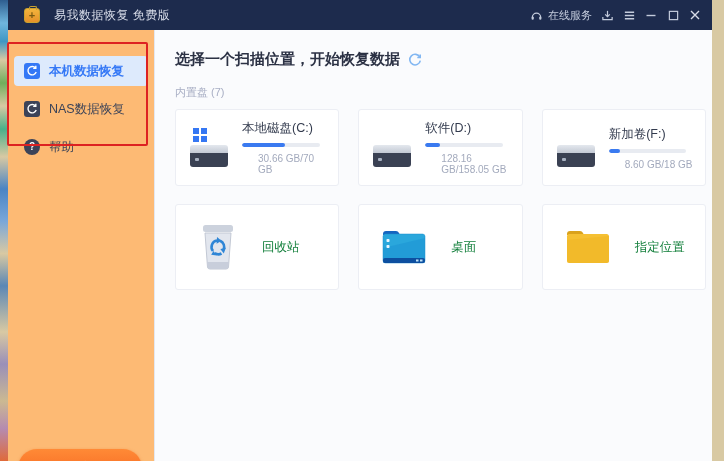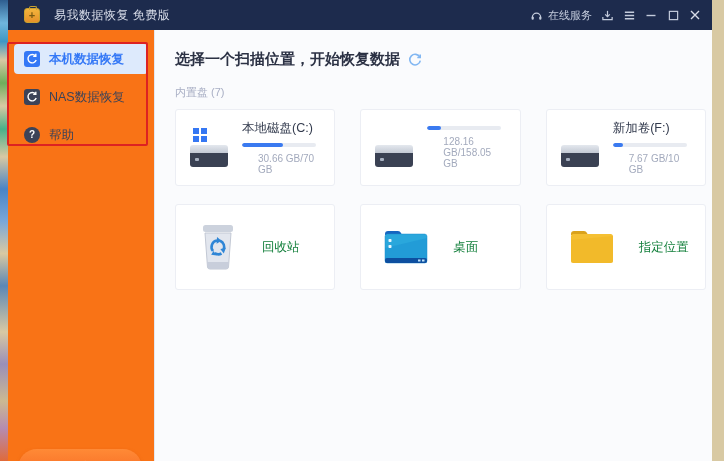--- a/index.html
+++ b/index.html
@@ -48,22 +48,22 @@
   .tb-btn { display:flex; align-items:center; gap:5px; color:#c3cbdc; cursor:default; }
   .tb-btn svg { display:block; }
   .online-label { font-size:11px; color:#c3cbdc; }
   .tb-ctrl { width:14px; height:14px; display:flex; align-items:center; justify-content:center; }
 
   
   .body-row { flex:1; display:flex; position:relative; min-height:0; }
 
   
   .sidebar {
-    width:147px; flex:0 0 auto; background:#f97316; position:relative;
-    padding-top:14px; border-right:1px solid #e3e7f0;
+    width:147px; flex:0 0 auto; background:#fdba74; position:relative;
+    padding-top:26px; border-right:1px solid #e3e7f0;
   }
   .side-item {
     height:30px; margin:0 6px 8px 6px; border-radius:4px;
     display:flex; align-items:center; padding-left:10px; gap:9px;
     font-size:12.5px; color:#3b4358; cursor:pointer;
   }
   .side-item.selected { background:#ddeafc; color:#3478f6; font-weight:bold; }
   .side-icon { width:16px; height:16px; border-radius:3px; position:relative; flex:0 0 auto; }
   .side-icon.blue { background:#3478f6; }
   .side-icon.dark { background:#3c4358; }
@@ -88,21 +88,21 @@
   }
 
   
   .main { flex:1; padding:20px 6px 0 20px; background:#fafbfd; min-width:0; }
   .main-header { display:flex; align-items:center; gap:8px; margin-bottom:16px; }
   .main-title { font-size:15px; font-weight:bold; color:#2b3144; }
   .refresh-icon { cursor:pointer; display:flex; }
 
   .section-label { font-size:11px; color:#a8aec4; margin-bottom:9px; }
 
-  .card-row { display:flex; gap:25px; margin-bottom:18px; padding-right:0; }
+  .card-row { display:flex; gap:19px; margin-bottom:18px; padding-right:0; }
   .card {
     flex:1; background:#fff; border:1px solid #eceef4; border-radius:3px;
     cursor:pointer;
   }
   .drive-card { height:77px; display:flex; align-items:center; padding:0 12px 0 14px; gap:12px; }
   .drive-visual { width:40px; flex:0 0 auto; }
   .win-logo { width:14px; height:14px; display:grid; grid-template-columns:6px 6px; grid-template-rows:6px 6px; gap:2px; margin:0 0 3px 3px; }
   .win-logo span { background:#3577f3; }
   .hdd { width:38px; }
   .hdd-top { height:8px; background:linear-gradient(#e4e8ee,#c3c9d4); border-radius:3px 3px 0 0; }
@@ -255,40 +255,41 @@
         </div>
 
         <div class="card drive-card">
           <div class="drive-visual">
             <div class="hdd" style="margin-top:17px;">
                 <div class="hdd-top"></div>
                 <div class="hdd-body"></div>
               </div>
           </div>
           <div class="drive-info">
+            <div class="drive-name">软件(D:)</div>
             <div class="progress-track">
               <div class="progress-fill" style="width: 19%;"></div>
             </div>
             <div class="drive-size">128.16 GB/158.05 GB</div>
           </div>
         </div>
 
         <div class="card drive-card">
           <div class="drive-visual">
             <div class="hdd" style="margin-top:17px;">
                 <div class="hdd-top"></div>
                 <div class="hdd-body"></div>
               </div>
           </div>
           <div class="drive-info">
             <div class="drive-name">新加卷(F:)</div>
             <div class="progress-track">
               <div class="progress-fill" style="width: 14%;"></div>
             </div>
-            <div class="drive-size">7.67 GB/10 GB</div>
+            <div class="drive-size">8.60 GB/18 GB</div>
           </div>
         </div>
       </div>
 
 
       <div class="card-row">
 
         <div class="card loc-card">
           <span class="loc-icon">
             <svg width="40" height="46" viewBox="0 0 40 46">

